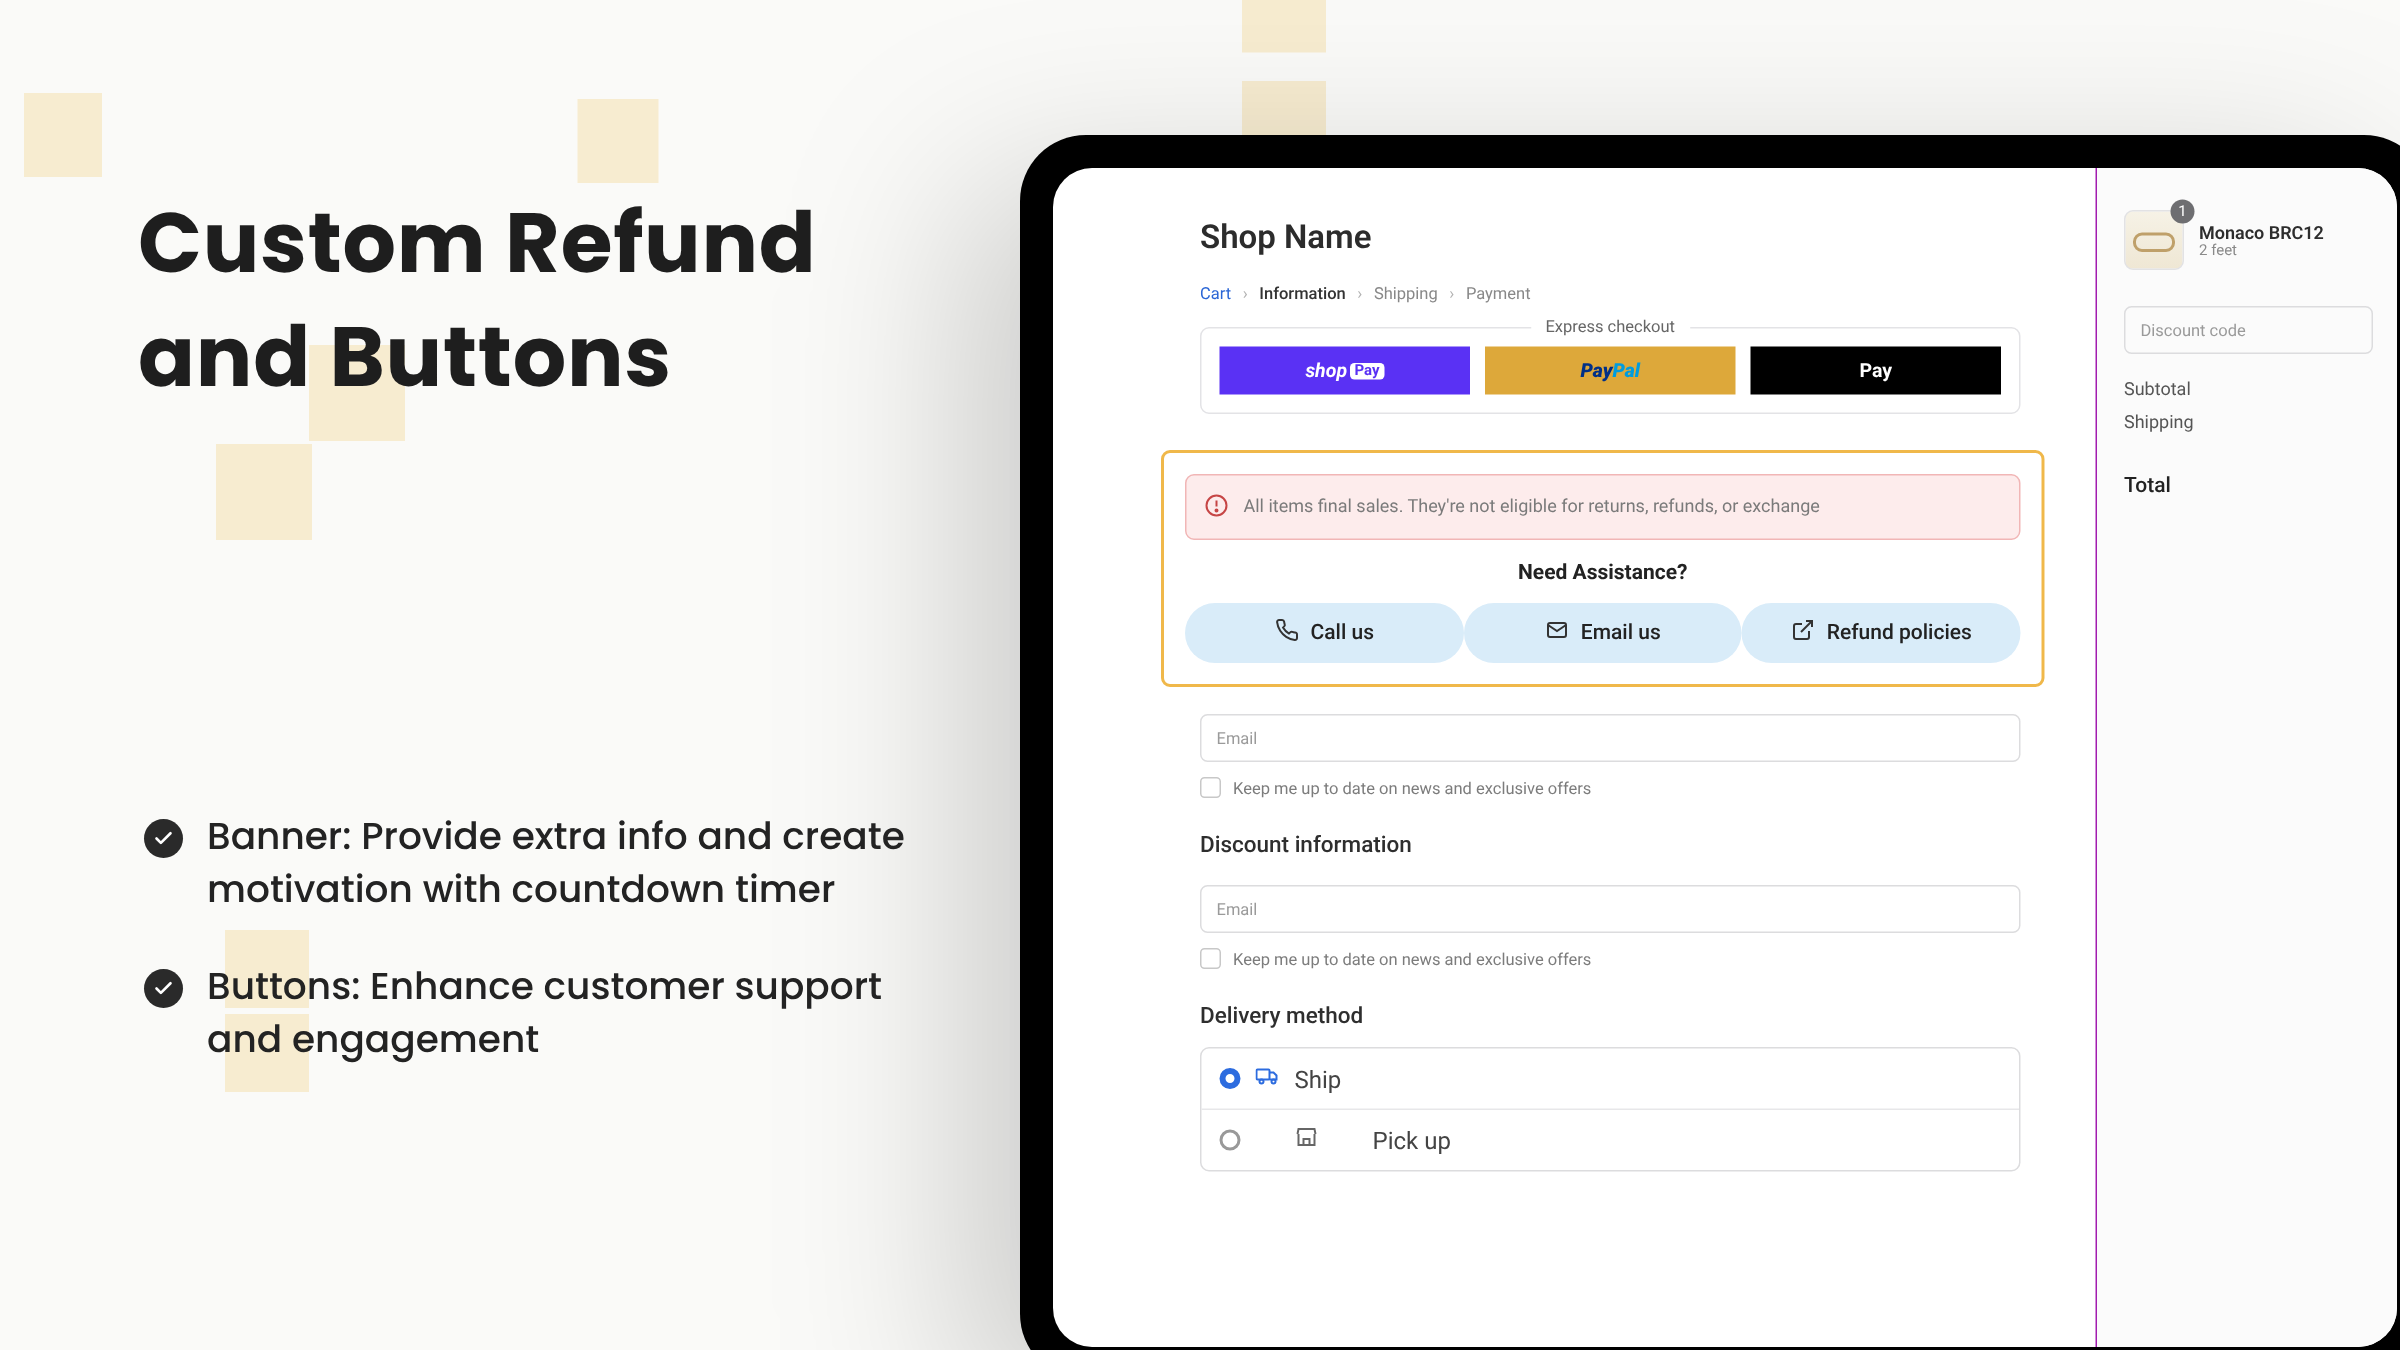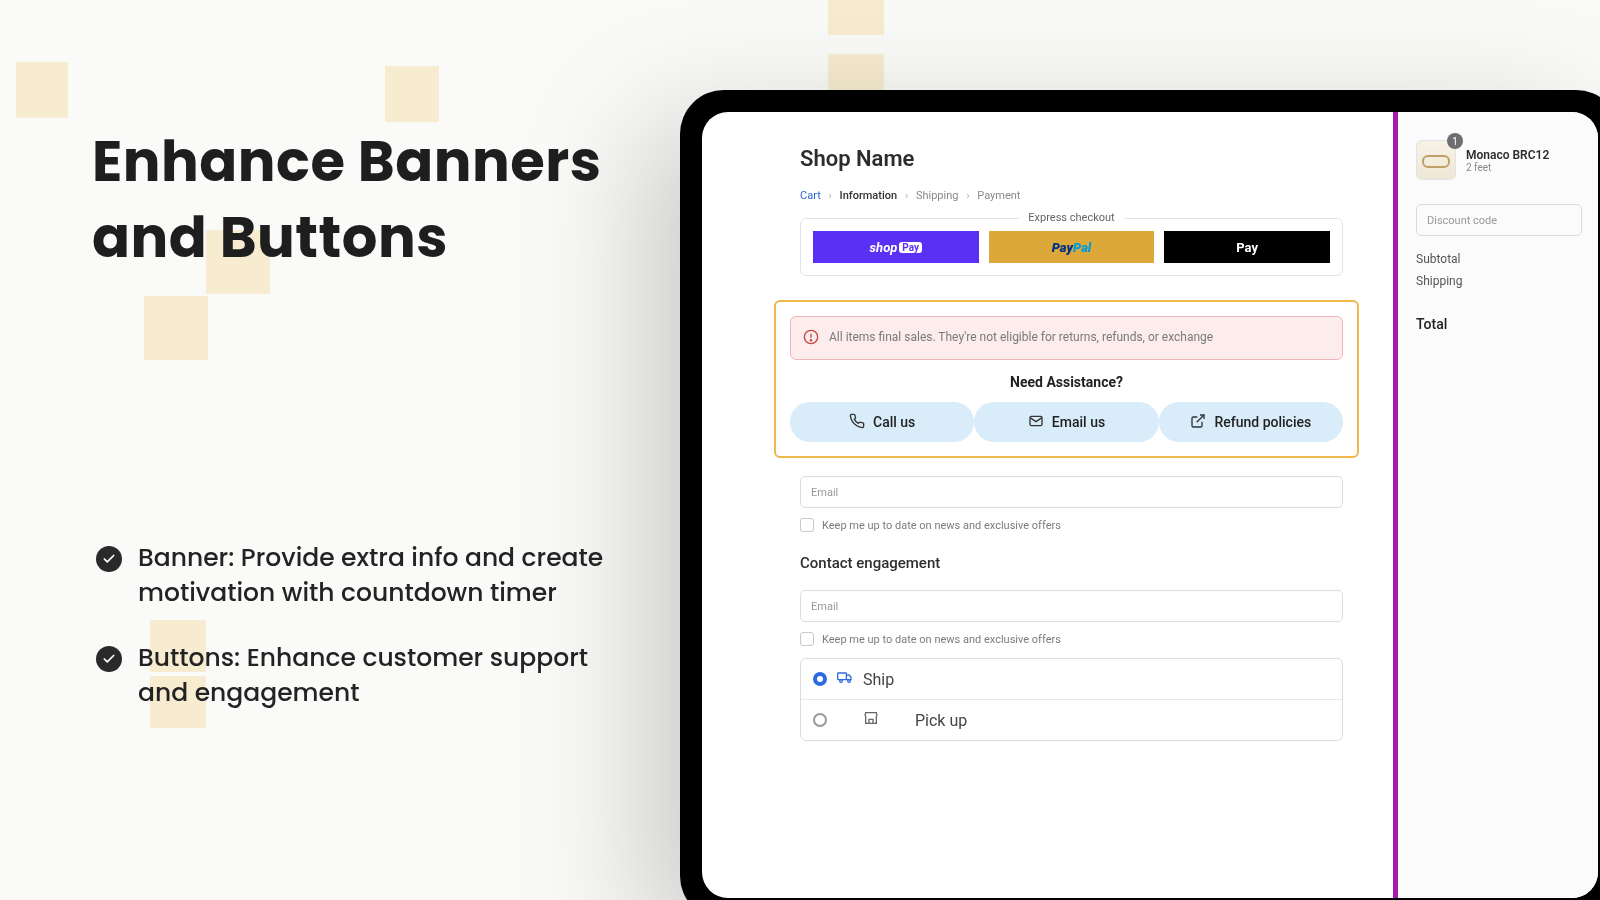--- a/index.html
+++ b/index.html
@@ -90,21 +90,21 @@
     background: #fff;
     border-radius: 26px;
     display: flex;
     overflow: hidden;
   }
 
   
   .main {
     flex: 1 1 auto;
     padding: 34px 50px 0 98px;
-    border-right: 5px solid #a21caf;
+    border-right: 1px solid #a21caf;
   }
   .shop-title {
     font-size: 22px;
     font-weight: 600;
     color: #2c2c2c;
   }
   .crumbs {
     margin-top: 18px;
     font-size: 11px;
     color: #888;
@@ -279,21 +279,21 @@
 <div class="sq sq2"></div>
 <div class="sq sq3"></div>
 <div class="sq sq4"></div>
 <div class="sq sq5"></div>
 <div class="sq sq6"></div>
 <div class="sq sq7"></div>
 <div class="sq sq8"></div>
 
 <div class="left">
   <h1>
-    <span>Enhance Banners</span><br>
+    <span>Custom Refund</span><br>
     <span>and Buttons</span>
   </h1>
 </div>
 
 <div class="features">
   <div class="feature">
     <div class="check">
       <svg viewBox="0 0 24 24" fill="none" stroke="#fff" stroke-width="3" stroke-linecap="round" stroke-linejoin="round">
           <polyline points="20 6 9 17 4 12"></polyline>
         </svg>
@@ -392,29 +392,30 @@
         </div>
 
         <div class="field">
             <span>Email</span>
           </div>
         <div class="cb-row">
           <div class="cb"></div>
           <span>Keep me up to date on news and exclusive offers</span>
         </div>
 
-        <div class="section-h">Contact engagement</div>
+        <div class="section-h">Discount information</div>
         <div class="field">
             <span>Email</span>
           </div>
         <div class="cb-row">
           <div class="cb"></div>
           <span>Keep me up to date on news and exclusive offers</span>
         </div>
 
+        <div class="section-h">Delivery method</div>
         <div class="delivery">
           <div class="drow">
             <div class="radio on"></div>
             <span class="ship-icon">
               <svg width="16" height="16" viewBox="0 0 24 24" fill="none" stroke="currentColor" stroke-width="2">
                   <rect x="1" y="6" width="13" height="10" rx="1"></rect>
                   <path d="M14 9h4l3 3v4h-7"></path>
                   <circle cx="6" cy="18" r="2"></circle>
                   <circle cx="18" cy="18" r="2"></circle>
                 </svg>

